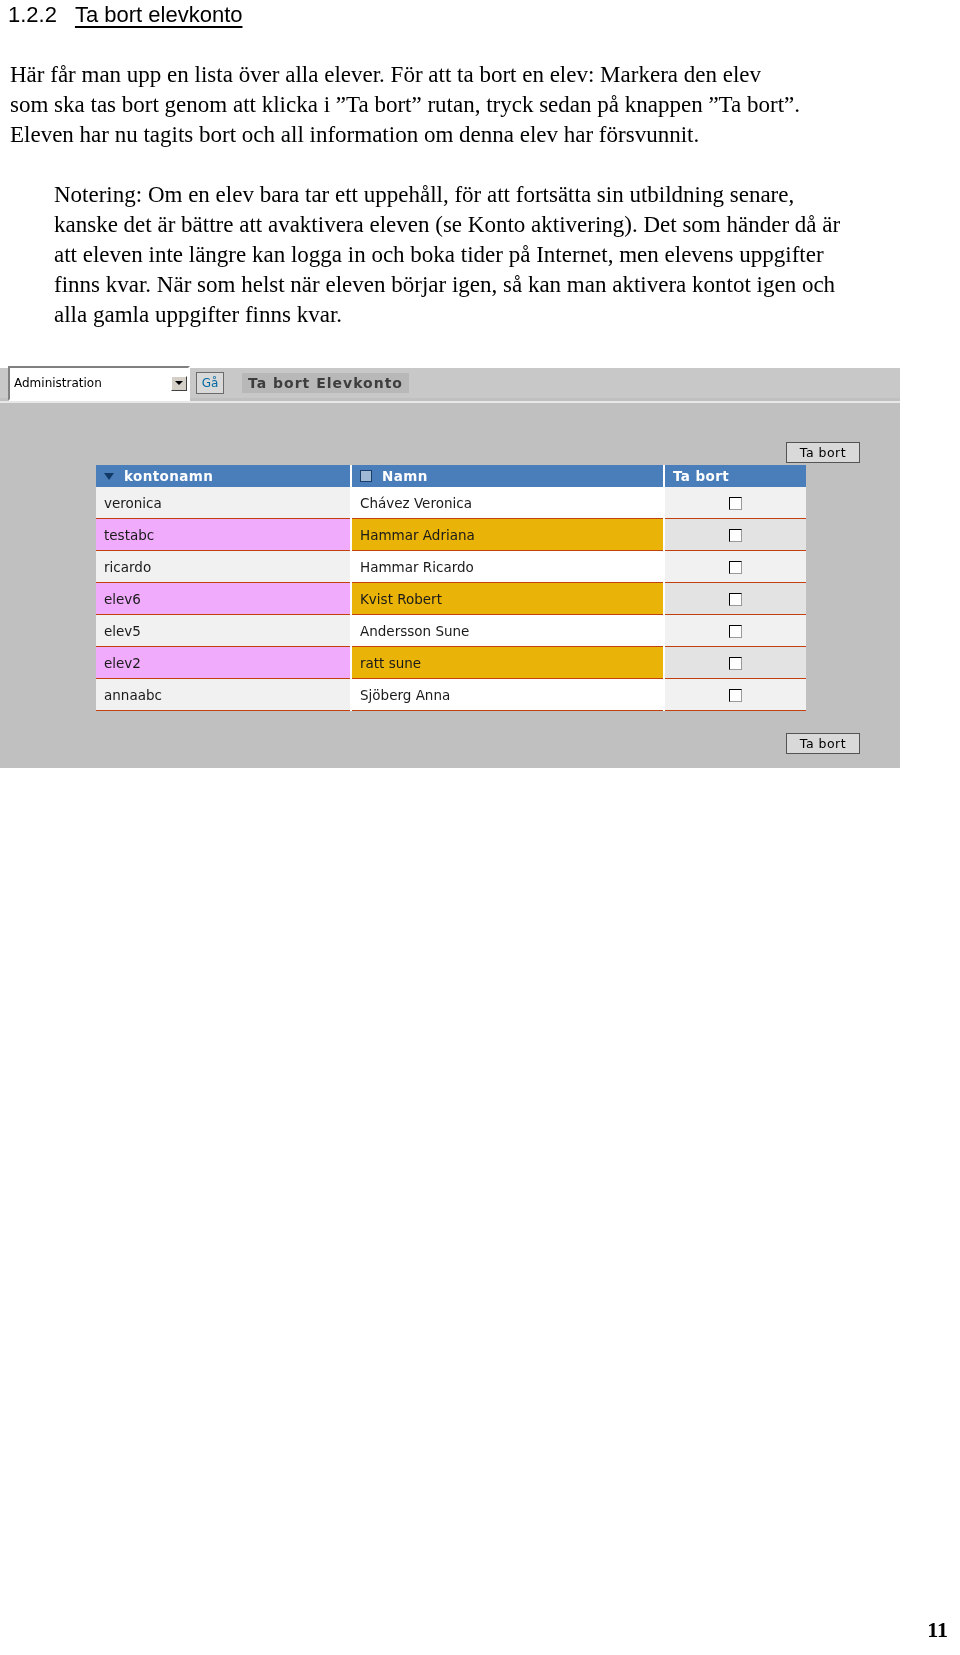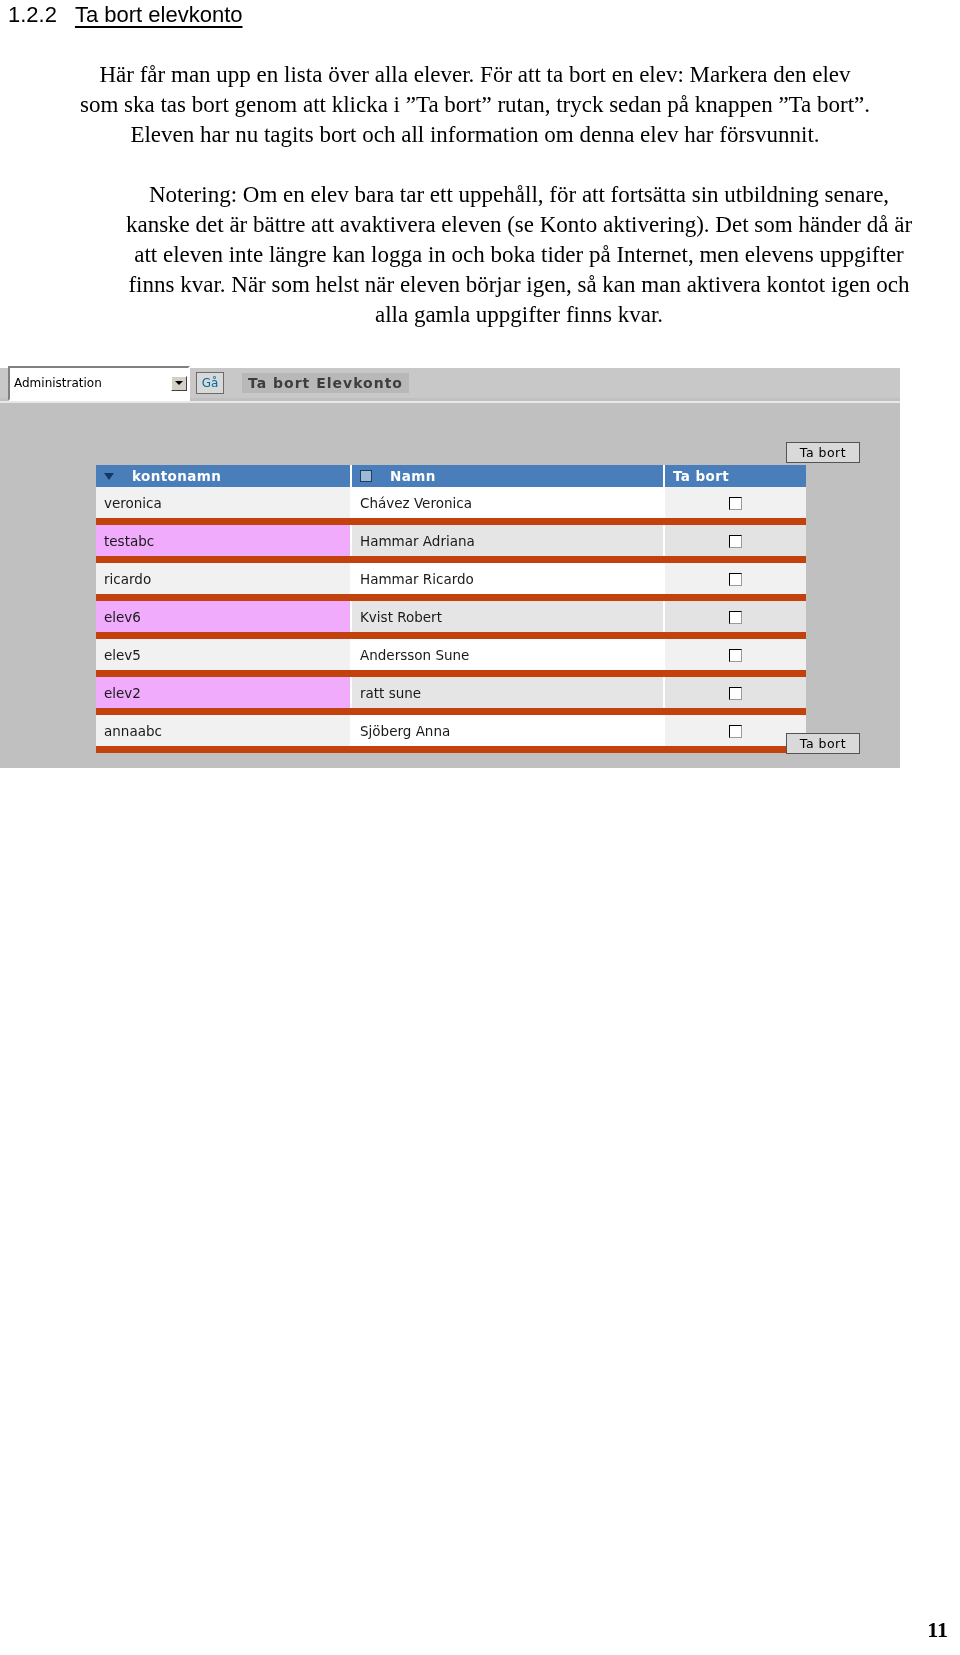--- a/index.html
+++ b/index.html
@@ -37,21 +37,21 @@
     text-underline-offset: 4px;
   }
 
   
   .para {
     position: absolute;
     left: 10px;
     width: 930px;
     font-size: 23px;
     line-height: 30px;
-    text-align: center;
+    text-align: left;
   }
   #para-1 { top: 60px; }
   #para-2 { top: 180px; margin-left: 44px; }
 
   .para .line { white-space: nowrap; display: block; }
 
   
   .shot {
     position: absolute;
     left: 0px;
@@ -196,50 +196,50 @@
     font-size: 13.5px;
     font-weight: bold;
     text-align: left;
     height: 22px;
     padding: 0 0 0 8px;
     border-right: 2px solid #ffffff;
     letter-spacing: 0.4px;
     white-space: nowrap;
   }
   .grid thead th:last-child { border-right: none; }
-  .hdr-inner { display: flex; align-items: center; gap: 18px; }
+  .hdr-inner { display: flex; align-items: center; gap: 10px; }
 
   .sort-tri {
     width: 0; height: 0;
     border-left: 5px solid transparent;
     border-right: 5px solid transparent;
     border-top: 7px solid #123a66;
     flex: 0 0 auto;
   }
   .hdr-box {
     width: 10px; height: 10px;
     background: #9fb8d4;
     border: 1px solid #1b3f6b;
     flex: 0 0 auto;
   }
 
   .grid tbody td {
     height: 31px;
     padding: 0 0 0 8px;
     font-size: 13.5px;
     color: #1a1a1a;
-    border-bottom: 7px solid #c2410c;
+    border-bottom: 1px solid #c2410c;
     white-space: nowrap;
   }
   .grid tbody tr td.col-user { background: #f1f1f1; border-right: 2px solid #ffffff; }
   .grid tbody tr td.col-name { background: #ffffff; border-right: 2px solid #ffffff; }
   .grid tbody tr td.col-del  { background: #f1f1f1; text-align: center; padding-left: 0; }
 
   .grid tbody tr.alt td.col-user { background: #f0abfc; }
-  .grid tbody tr.alt td.col-name { background: #e5e5e5; }
+  .grid tbody tr.alt td.col-name { background: #eab308; }
   .grid tbody tr.alt td.col-del  { background: #e3e3e3; }
 
   .chk {
     display: inline-block;
     width: 13px;
     height: 13px;
     background: #ffffff;
     border: 1px solid #000000;
     border-right-color: #9a9a9a;
     border-bottom-color: #9a9a9a;

